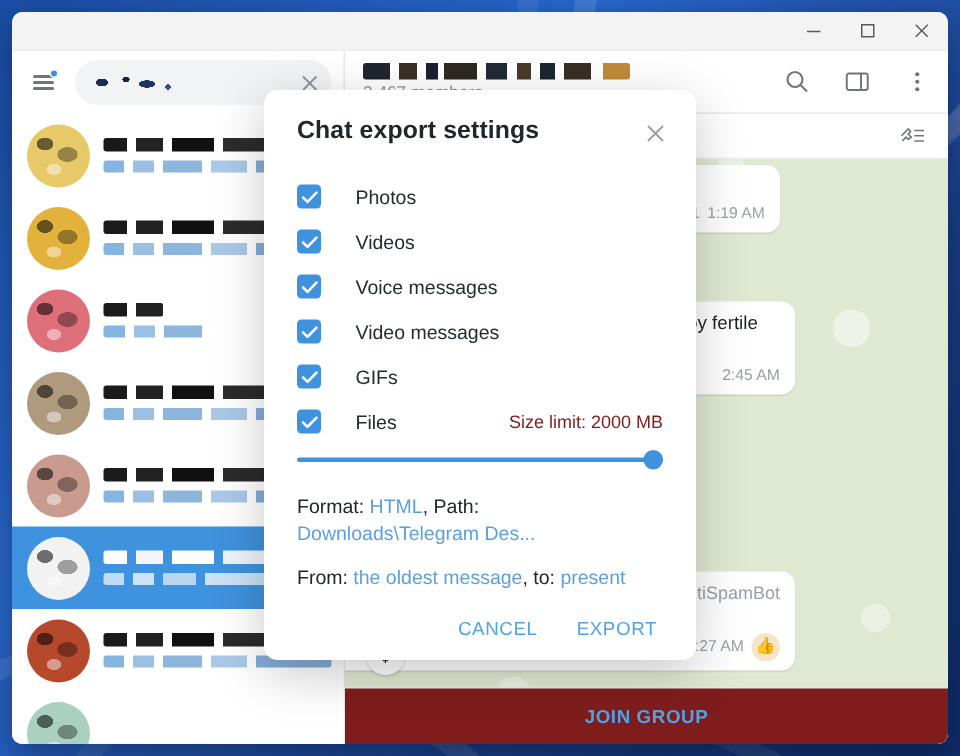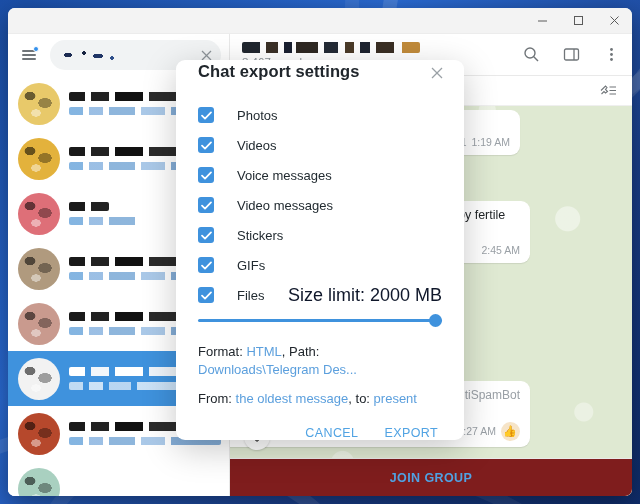--- a/index.html
+++ b/index.html
@@ -199,36 +199,36 @@
     display:flex;align-items:center;justify-content:center;font-size:11px;
   }
 
   
   .modal {
     position:absolute; left:176px; top:60px; width:288px; height:380px;
     background:#fff; border-radius:9px; box-shadow:0 9px 34px rgba(0,0,0,0.22);
     z-index: 30; display:flex; flex-direction:column; padding: 0 0 6px 0;
   }
   .modal-head {
-    display:flex; align-items:flex-start; padding:2px 14px 0 22px;
+    display:flex; align-items:flex-start; padding:18px 14px 0 22px;
   }
   .modal-title { flex:1; font-size:16.5px; color:#20262c; font-weight:600; letter-spacing:.1px; }
   .modal-close {
     width:26px;height:26px;display:flex;align-items:center;justify-content:center;
     color:#9aa0a6; border-radius:50%; margin-top:-2px;
   }
   .modal-body { padding: 14px 22px 0 22px; }
   .check-row { display:flex; align-items:center; gap:23px; height:30px; }
   .cbox {
     width:16px;height:16px;border-radius:3px;background:#3f92dd;flex:none;
     display:flex;align-items:center;justify-content:center;
   }
   .cbox svg{display:block;}
   .check-label { font-size:13px; color:#222b31; }
-  .size-limit { margin-left:auto; font-size:18px; color:#0f172a; }
+  .size-limit { margin-left:auto; font-size:12px; color:#7f1d1d; }
 
   .slider-wrap { padding: 10px 0 2px 0; position:relative; height:22px; }
   .slider-track {
     position:absolute; left:0; right:0; top:9px; height:3px;
     background:#3f92dd; border-radius:2px;
   }
   .slider-knob {
     position:absolute; right:0; top:4px; width:13px; height:13px;
     border-radius:50%; background:#3f92dd;
   }
@@ -478,28 +478,20 @@
 
     <div class="check-row">
       <span class="cbox">
         <svg width="11" height="9" viewBox="0 0 11 9">
             <path d="M1 4.6 L4 7.6 L10 1.4" fill="none" stroke="#fff" stroke-width="1.7" stroke-linecap="round" stroke-linejoin="round"></path>
           </svg>
       </span>
       <span class="check-label">Video messages</span>
     </div>
 
-    <div class="check-row">
-      <span class="cbox">
-        <svg width="11" height="9" viewBox="0 0 11 9">
-            <path d="M1 4.6 L4 7.6 L10 1.4" fill="none" stroke="#fff" stroke-width="1.7" stroke-linecap="round" stroke-linejoin="round"></path>
-          </svg>
-      </span>
-      <span class="check-label">Stickers</span>
-    </div>
 
     <div class="check-row">
       <span class="cbox">
         <svg width="11" height="9" viewBox="0 0 11 9">
             <path d="M1 4.6 L4 7.6 L10 1.4" fill="none" stroke="#fff" stroke-width="1.7" stroke-linecap="round" stroke-linejoin="round"></path>
           </svg>
       </span>
       <span class="check-label">GIFs</span>
     </div>
 

